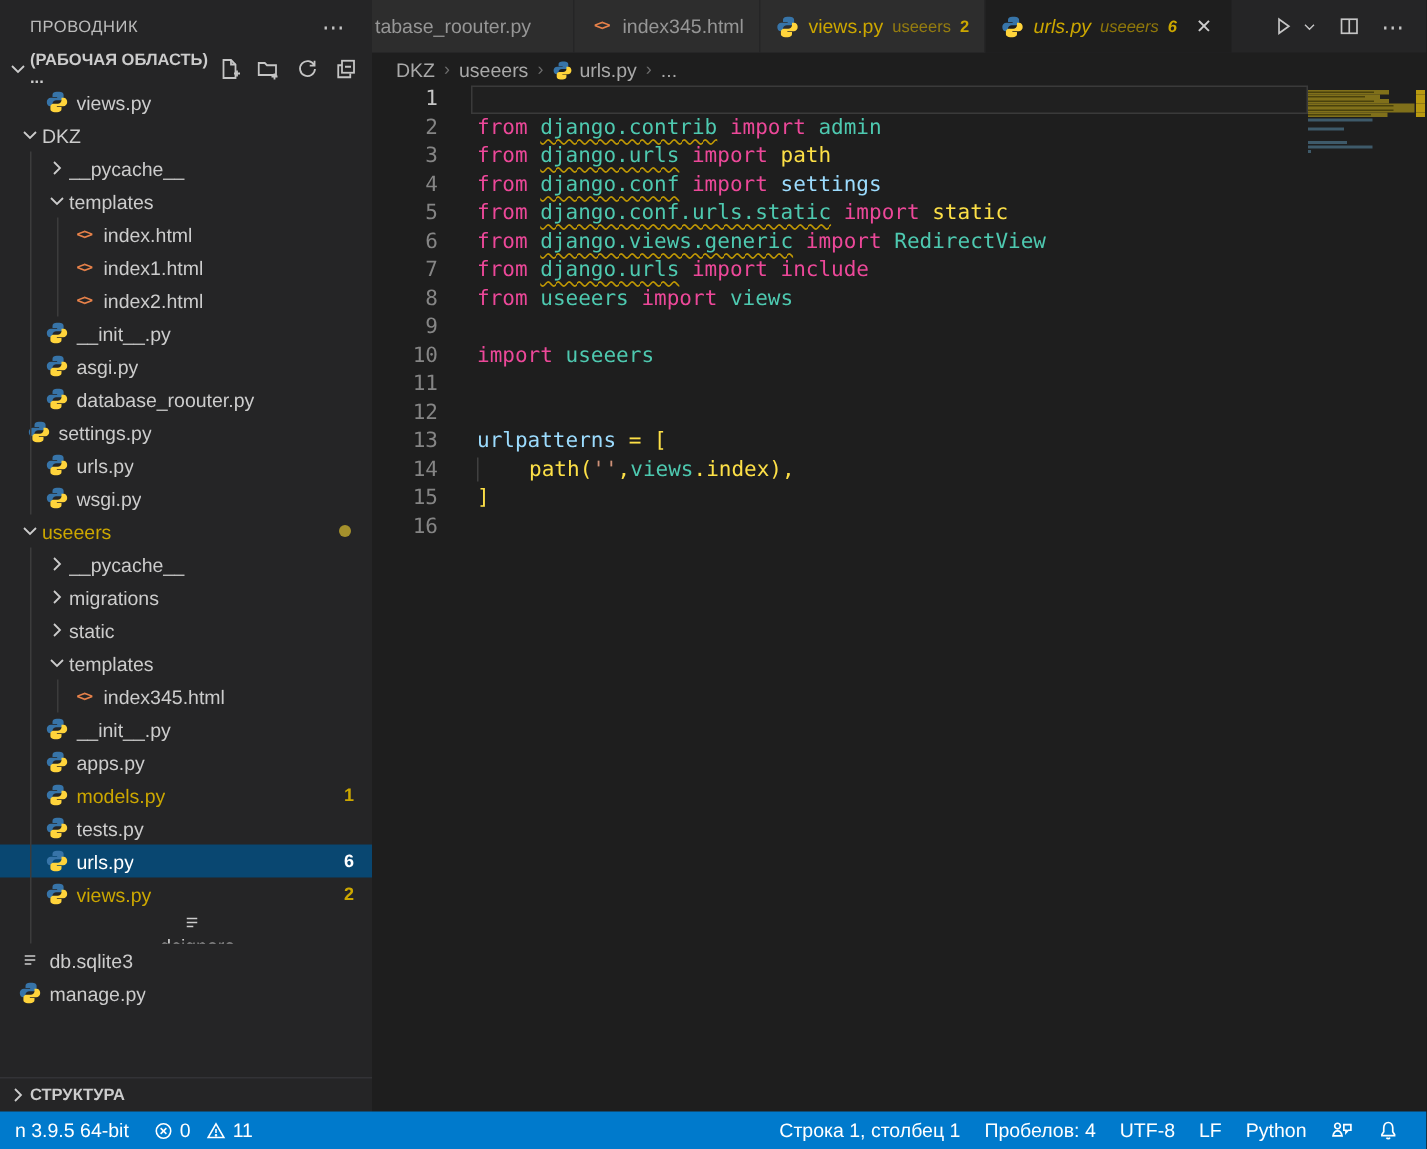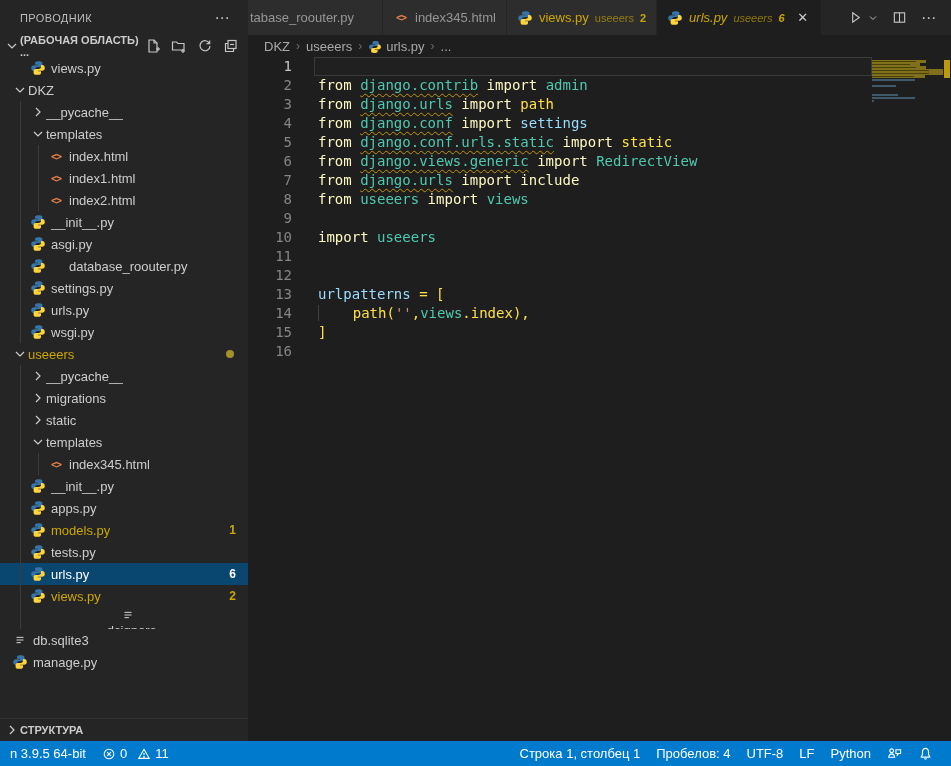--- a/index.html
+++ b/index.html
@@ -62,21 +62,21 @@
 
   .code-area { position:absolute; top:57px; left:0; right:0; bottom:0;
     font-family:"DejaVu Sans Mono",monospace; font-size:14px; line-height:19px; }
   .cur-line { position:absolute; top:0; left:66px; width:558px; height:19px;
     background:#202020; border:1px solid #3a3a3a; }
   .gutter { position:absolute; left:0; top:0; width:44px; text-align:right; color:#858585; user-select:none; }
   .gutter .ln { height:19px; }
   .gutter .ln.active { color:#c6c6c6; }
   .code-lines { position:absolute; left:70px; top:0; white-space:pre; color:#d4d4d4; }
   .cl { height:19px; position:relative; }
-  .tok-kw { color:#fef9c3; }
+  .tok-kw { color:#ec4899; }
   .tok-mod { color:#4ec9b0; }
   .tok-var { color:#9cdcfe; }
   .tok-str { color:#ce9178; }
   .tok-plain { color:#fde047; }
   .tok-ind { border-left:1px solid #404040; }
   .squig { text-decoration:underline; text-decoration-style:wavy; text-decoration-color:#c09803;
     text-decoration-thickness:1px; text-underline-offset:3px; }
 
   .minimap { position:absolute; left:624px; top:0; width:71px; cursor:pointer; }
   .mm-row { height:3px; position:relative; }
@@ -206,30 +206,30 @@
         </div>
         <div class="tree-row" style="padding-left: 30px;">
           <span class="ficon">
             <svg width="16" height="16" viewBox="0 0 16 16">
               <path fill="#3774a8" d="M7.9 1.2c-1.7 0-2.9.7-2.9 1.9v1.6h3.1v.5H3.9C2.4 5.2 1.2 6.3 1.2 8s1 2.9 2.4 2.9h1.4V9.2c0-1.3 1.2-2.3 2.5-2.3h3c1 0 1.9-.9 1.9-2V3.1c0-1.2-1.3-1.9-2.9-1.9z"></path>
               <path fill="#ffd43b" d="M8.1 14.8c1.7 0 2.9-.7 2.9-1.9v-1.6H7.9v-.5h4.2c1.5 0 2.7-1.1 2.7-2.8s-1-2.9-2.4-2.9H11v1.7c0 1.3-1.2 2.3-2.5 2.3h-3c-1 0-1.9.9-1.9 2v1.8c0 1.2 1.3 1.9 2.9 1.9z"></path>
             </svg>
           </span>
           <span class="label">asgi.py</span>
         </div>
-        <div class="tree-row" style="padding-left: 30px; gap: 18px;">
+        <div class="tree-row" style="padding-left: 30px;">
           <span class="ficon">
             <svg width="16" height="16" viewBox="0 0 16 16">
               <path fill="#3774a8" d="M7.9 1.2c-1.7 0-2.9.7-2.9 1.9v1.6h3.1v.5H3.9C2.4 5.2 1.2 6.3 1.2 8s1 2.9 2.4 2.9h1.4V9.2c0-1.3 1.2-2.3 2.5-2.3h3c1 0 1.9-.9 1.9-2V3.1c0-1.2-1.3-1.9-2.9-1.9z"></path>
               <path fill="#ffd43b" d="M8.1 14.8c1.7 0 2.9-.7 2.9-1.9v-1.6H7.9v-.5h4.2c1.5 0 2.7-1.1 2.7-2.8s-1-2.9-2.4-2.9H11v1.7c0 1.3-1.2 2.3-2.5 2.3h-3c-1 0-1.9.9-1.9 2v1.8c0 1.2 1.3 1.9 2.9 1.9z"></path>
             </svg>
           </span>
           <span class="label">database_roouter.py</span>
         </div>
-        <div class="tree-row" style="padding-left: 30px;">
+        <div class="tree-row" style="padding-left: 18px;">
           <span class="ficon">
             <svg width="16" height="16" viewBox="0 0 16 16">
               <path fill="#3774a8" d="M7.9 1.2c-1.7 0-2.9.7-2.9 1.9v1.6h3.1v.5H3.9C2.4 5.2 1.2 6.3 1.2 8s1 2.9 2.4 2.9h1.4V9.2c0-1.3 1.2-2.3 2.5-2.3h3c1 0 1.9-.9 1.9-2V3.1c0-1.2-1.3-1.9-2.9-1.9z"></path>
               <path fill="#ffd43b" d="M8.1 14.8c1.7 0 2.9-.7 2.9-1.9v-1.6H7.9v-.5h4.2c1.5 0 2.7-1.1 2.7-2.8s-1-2.9-2.4-2.9H11v1.7c0 1.3-1.2 2.3-2.5 2.3h-3c-1 0-1.9.9-1.9 2v1.8c0 1.2 1.3 1.9 2.9 1.9z"></path>
             </svg>
           </span>
           <span class="label">settings.py</span>
         </div>
         <div class="tree-row" style="padding-left: 30px;">
           <span class="ficon">

